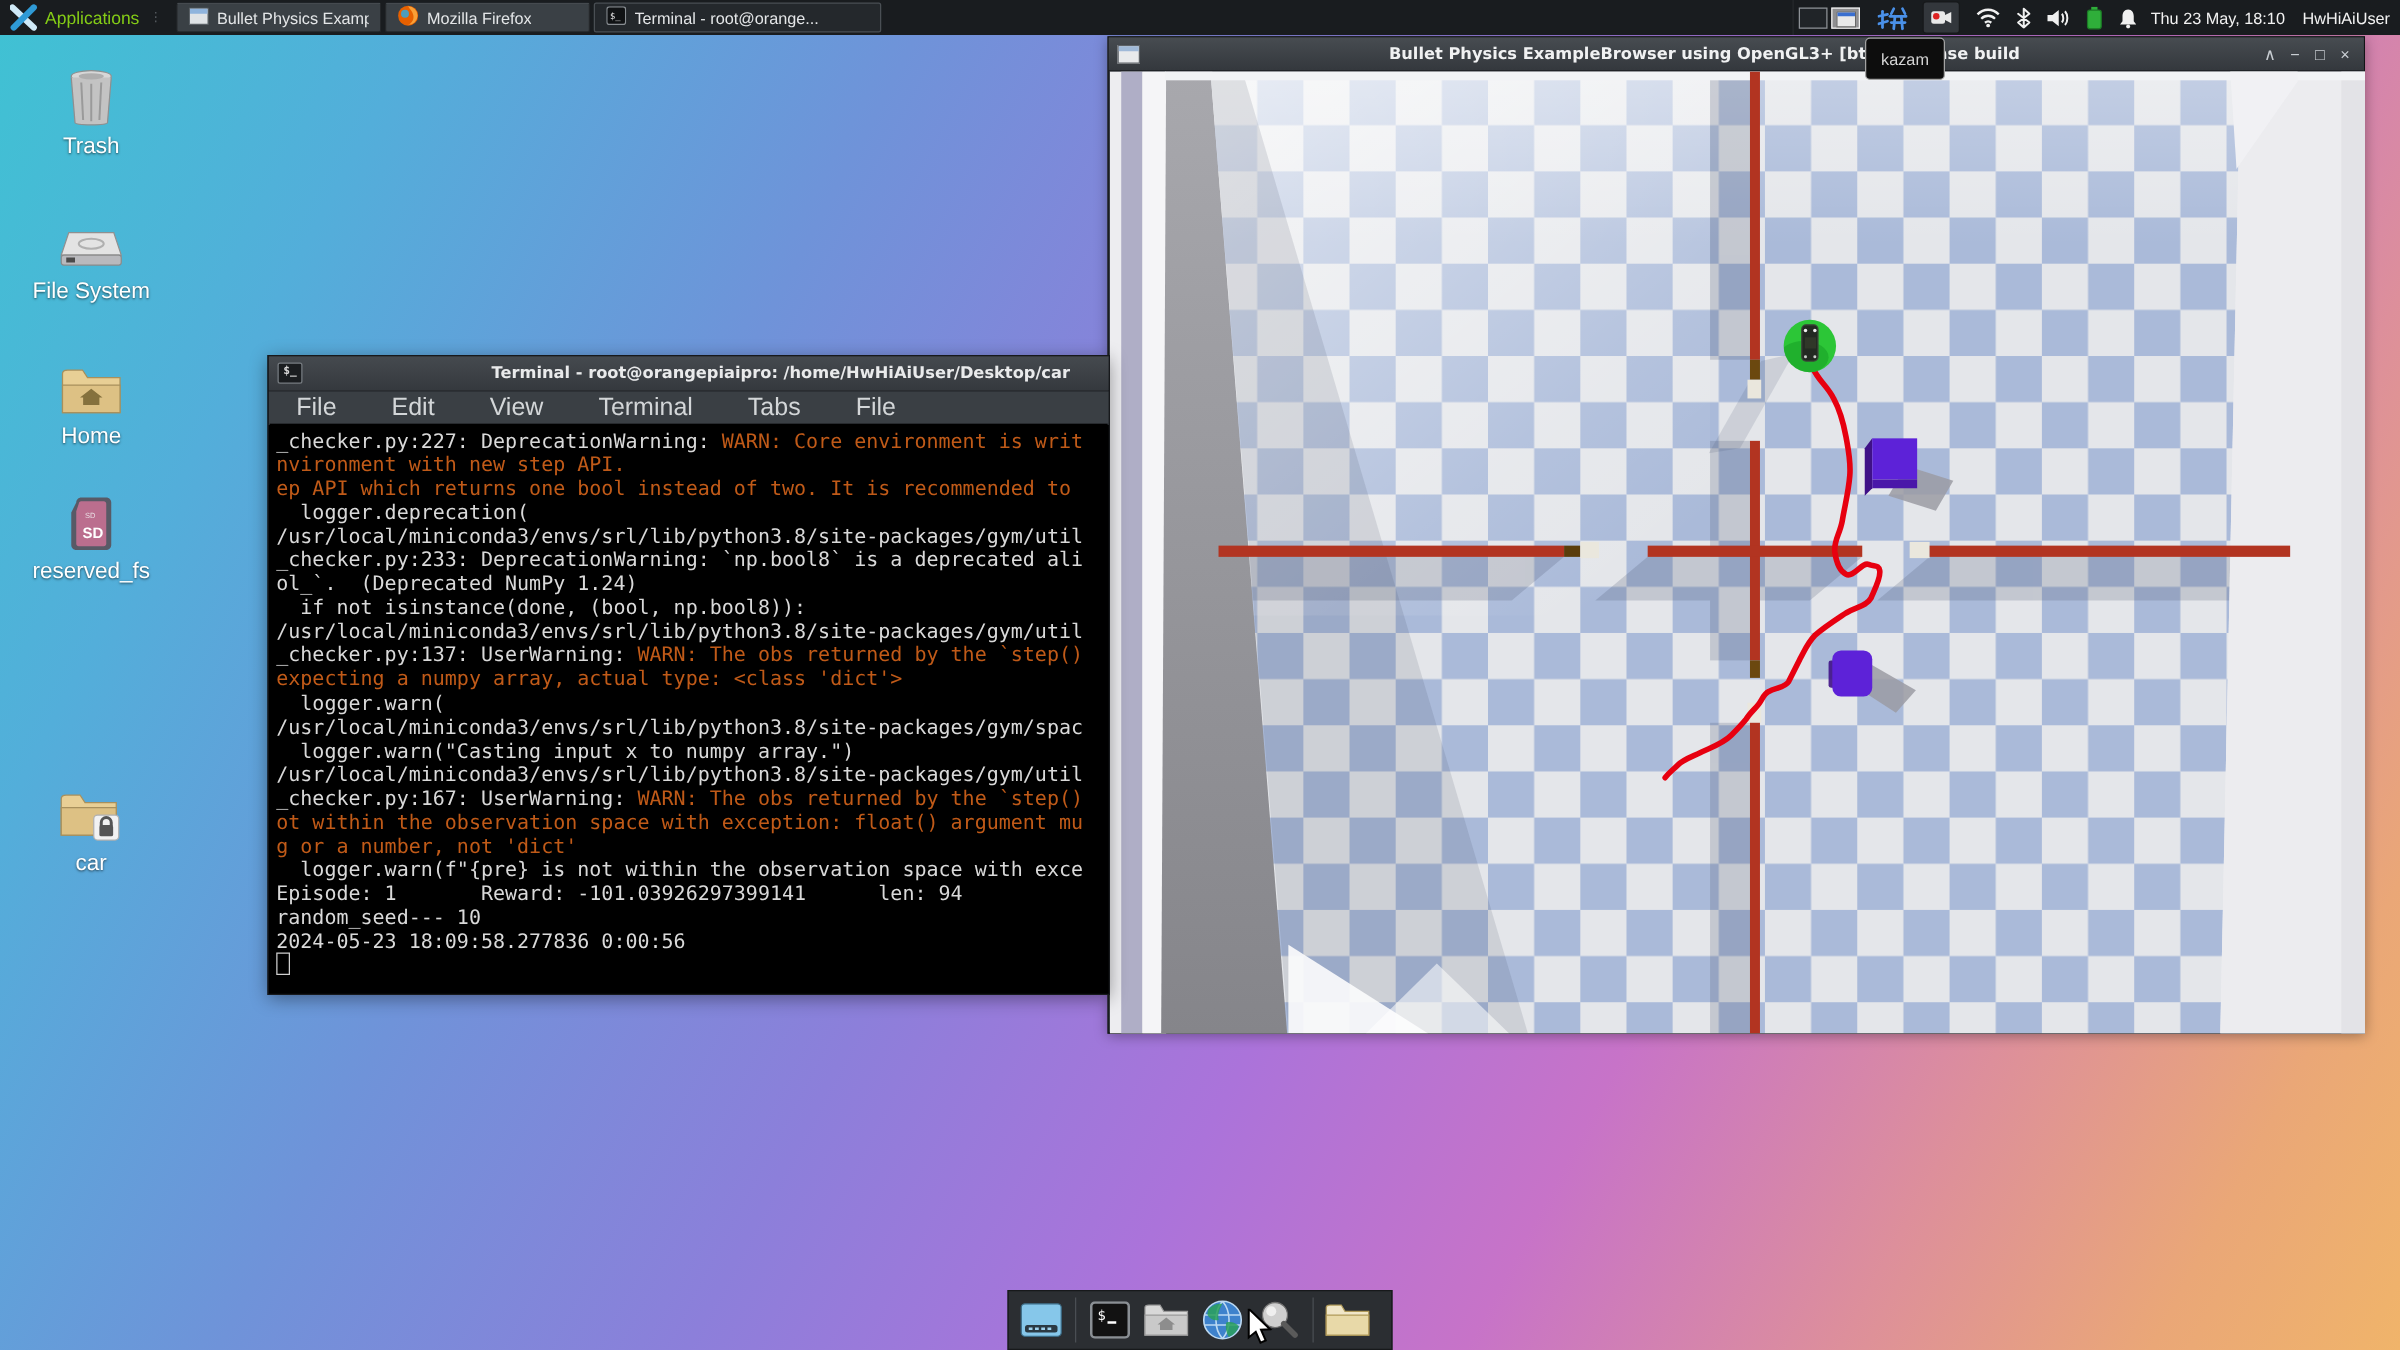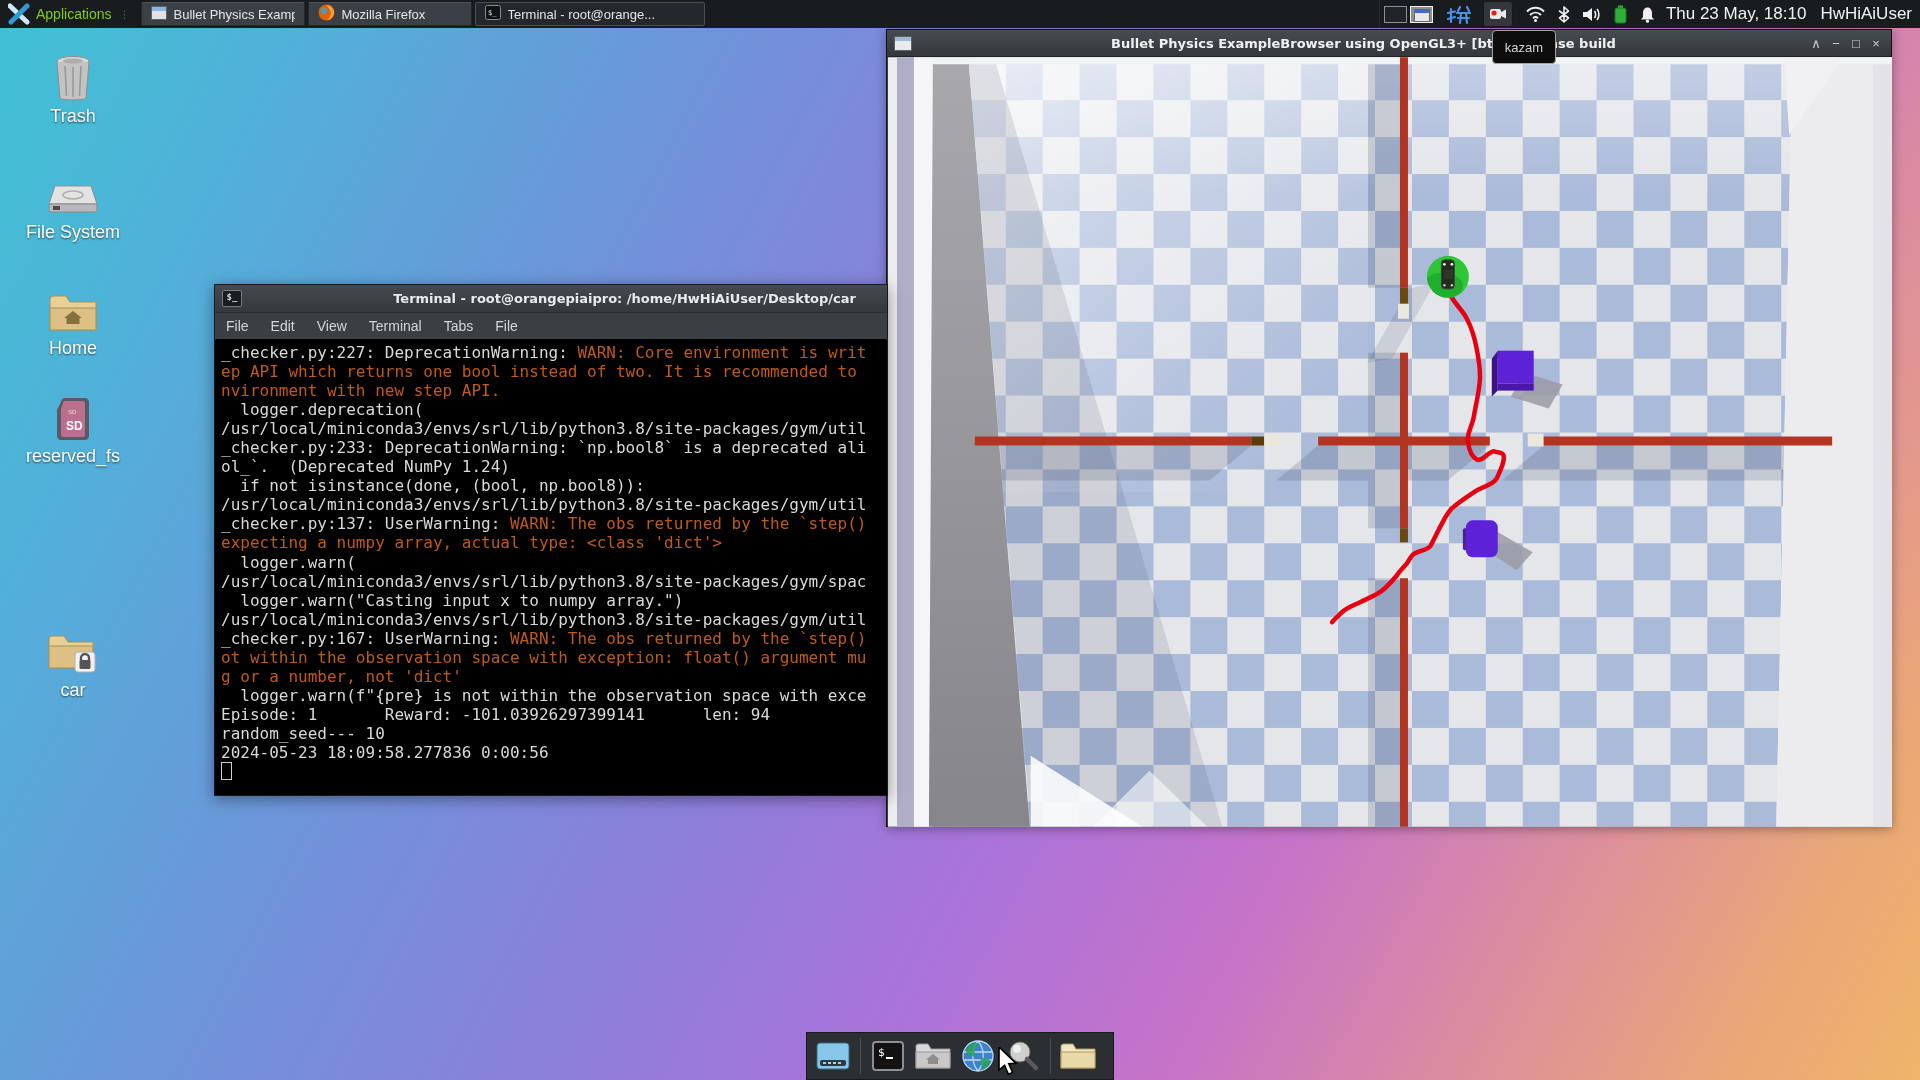--- a/index.html
+++ b/index.html
@@ -23,21 +23,21 @@
   .task-btn.wide{width:230px;}
   .panel-spacer{flex:1;}
   .pane-sep{width:1px;height:28px;background:#26292d;margin:0 4px;}
   .wsswitch{display:flex;gap:3px;margin-right:10px;align-items:center;}
   .ws{width:23px;height:17px;border:1px solid #8d9196;background:#202428;box-sizing:border-box;}
   .ws.active{border-color:#f2f2f2;background:#8e8e90;position:relative;}
   .ws.active .mini{position:absolute;left:3px;top:2px;width:14px;height:11px;background:#e9e9e9;border:1px solid #666;}
   .ws.active .mini i{display:block;height:3px;background:#3a6fd0;}
   .tray{display:flex;align-items:center;gap:12px;margin:0 10px 0 4px;}
   .tray svg{display:block;}
-  .clock,.user{font-size:17px;color:#f2f2f2;white-space:nowrap;}
+  .clock,.user{font-size:13px;color:#f2f2f2;white-space:nowrap;}
   .user{margin-right:8px;}
   .kazam-tray{width:28px;height:24px;border-radius:3px;background:#33373c;border:1px solid #17191b;
               display:flex;align-items:center;justify-content:center;}
   
   .dicon{position:absolute;width:96px;text-align:center;z-index:5;}
   .dicon .ic{height:50px;display:flex;align-items:flex-end;justify-content:center;}
   .dicon .lbl{margin-top:4px;font-size:18px;color:#ffffff;text-shadow:0 1px 2px rgba(0,0,0,.65);}
   
   .bullet-win{position:absolute;left:886px;top:29px;width:1006px;height:798px;
               background:#3a3f44;border:1px solid #121416;box-sizing:border-box;
@@ -60,21 +60,21 @@
             border:1px solid #17191c;box-sizing:border-box;z-index:20;box-shadow:0 3px 14px rgba(0,0,0,.4);}
   .term-title{height:27px;background:linear-gradient(#454a4f,#35393e);display:flex;align-items:center;
               border-bottom:1px solid #2a2d31;}
   .term-title .ticon{width:18px;height:15px;margin:0 6px 0 7px;background:#1a1d20;border:1px solid #777c81;
                      border-radius:2px;color:#d8d8d8;font:bold 9px/13px "DejaVu Sans Mono",monospace;text-align:center;}
   .term-title .ttl{flex:1;text-align:right;font-size:13px;font-weight:bold;color:#e9eaeb;
                    font-family:"DejaVu Sans", sans-serif;white-space:nowrap;overflow:hidden;}
   .term-title .tsp{width:31px;}
   .term-menu{height:26px;background:#3a3f44;display:flex;align-items:center;gap:0;
              border-bottom:1px solid #26292d;}
-  .term-menu .mi{color:#d3d6d8;font-size:14px;padding:0 11px;}
+  .term-menu .mi{color:#d3d6d8;font-size:20px;padding:0 22px;}
   .term-body{position:absolute;left:1px;right:1px;top:54px;bottom:1px;background:#000;
              overflow:hidden;padding:4px 0 0 5px;}
   .term-line{white-space:pre;font:16px/19.05px "DejaVu Sans Mono",monospace;color:#d9d9d9;}
   .term-line .w{color:#c05a18;}
   .cursor-block{display:inline-block;width:9px;height:16px;border:1px solid #cfcfcf;vertical-align:-3px;}
   
   .dock{position:absolute;left:806px;top:1032px;width:308px;height:48px;background:#2b2e32;
         border:1px solid #17191b;box-sizing:border-box;display:flex;align-items:center;
         padding:0 6px;gap:5px;z-index:40;}
   .dock .ditem{width:40px;height:40px;display:flex;align-items:center;justify-content:center;}
@@ -281,22 +281,22 @@
   <div class="term-menu" id="term-menu">
       <span class="mi">File</span>
       <span class="mi">Edit</span>
       <span class="mi">View</span>
       <span class="mi">Terminal</span>
       <span class="mi">Tabs</span>
       <span class="mi">File</span>
     </div>
   <div class="term-body" id="term-body">
       <div class="term-line"><span>_checker.py:227: DeprecationWarning: </span><span class="w">WARN: Core environment is writ</span></div>
+      <div class="term-line"><span class="w">nvironment with new step API.</span></div>
       <div class="term-line"><span class="w">ep API which returns one bool instead of two. It is recommended to </span></div>
-      <div class="term-line"><span class="w">nvironment with new step API.</span></div>
       <div class="term-line"><span>  logger.deprecation(</span></div>
       <div class="term-line"><span>/usr/local/miniconda3/envs/srl/lib/python3.8/site-packages/gym/util</span></div>
       <div class="term-line"><span>_checker.py:233: DeprecationWarning: `np.bool8` is a deprecated ali</span></div>
       <div class="term-line"><span>ol_`.  (Deprecated NumPy 1.24)</span></div>
       <div class="term-line"><span>  if not isinstance(done, (bool, np.bool8)):</span></div>
       <div class="term-line"><span>/usr/local/miniconda3/envs/srl/lib/python3.8/site-packages/gym/util</span></div>
       <div class="term-line"><span>_checker.py:137: UserWarning: </span><span class="w">WARN: The obs returned by the `step()</span></div>
       <div class="term-line"><span class="w">expecting a numpy array, actual type: &lt;class 'dict'&gt;</span></div>
       <div class="term-line"><span>  logger.warn(</span></div>
       <div class="term-line"><span>/usr/local/miniconda3/envs/srl/lib/python3.8/site-packages/gym/spac</span></div>

